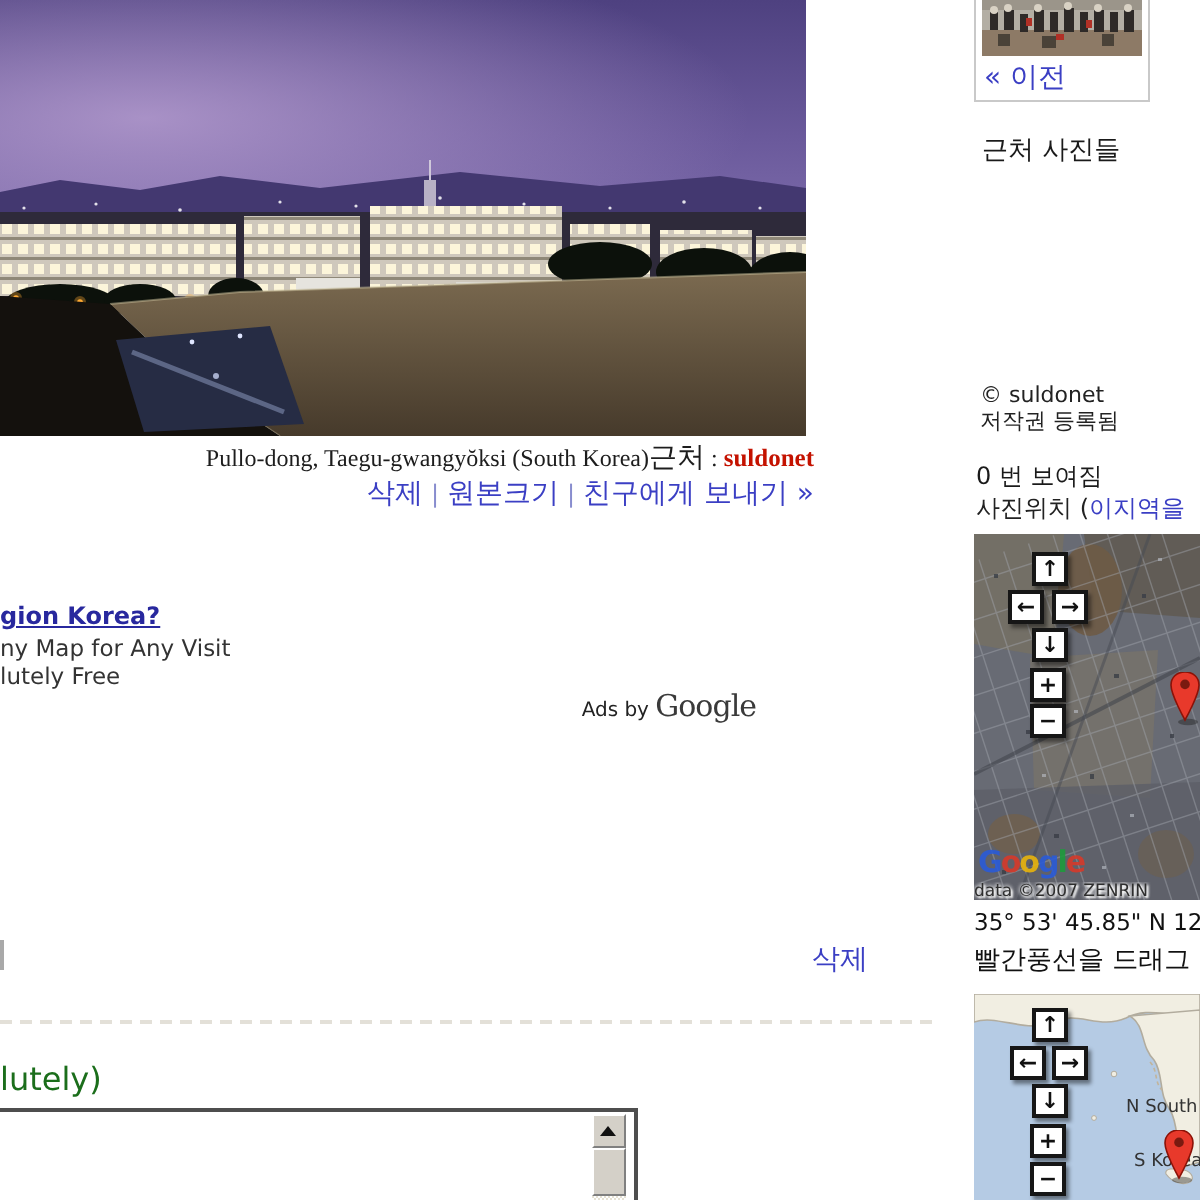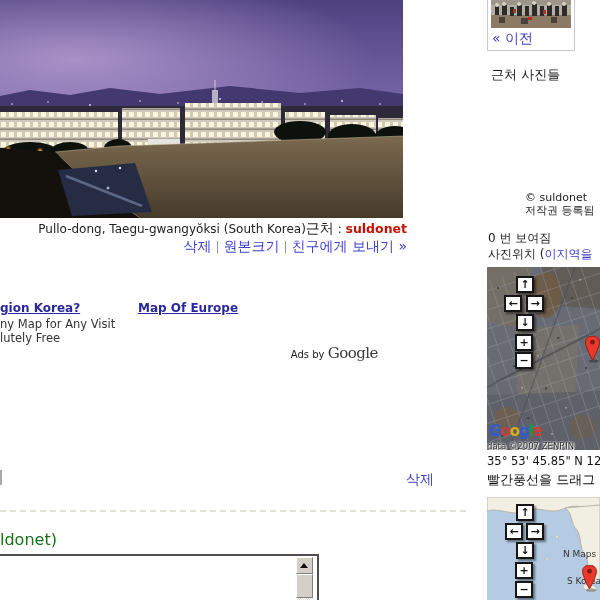--- a/index.html
+++ b/index.html
@@ -3,21 +3,21 @@
 <meta charset="utf-8">
 <style>
   html,body{margin:0;padding:0;}
   body{width:600px;height:600px;overflow:hidden;position:relative;background:#fff;
        font-family:"DejaVu Sans",sans-serif;color:#222;}
   .abs{position:absolute;}
   a,.lnk{color:#3b3fc4;text-decoration:none;cursor:pointer;}
   
   .main-photo{left:0;top:0;width:403px;height:218px;overflow:hidden;}
   
-  .cap1{top:220px;left:0;width:407px;text-align:right;white-space:nowrap;font-size:12px;color:#1d1d1d;}
+  .cap1{top:220px;left:0;width:407px;text-align:right;white-space:nowrap;font-size:12px;color:#1d1d1d;font-family:Liberation Serif, serif;}
   .cap1 .kor{font-size:14px;}
   .cap1 .author{color:#c41200;font-weight:bold;font-size:12.5px;}
   .cap2{top:238px;left:0;width:407px;text-align:right;white-space:nowrap;font-size:14px;}
   .cap2 .sep{color:#888dce;padding:0 4px;font-size:12px;}
   
   .ad-col1{top:301px;left:0;width:128px;}
   .ad-col2{top:301px;left:138px;width:245px;}
   .ad-title{font-size:12px;font-weight:bold;color:#28289e;text-decoration:underline;white-space:nowrap;}
   .ad-body{font-size:11.5px;line-height:13.5px;color:#333;margin-top:3px;white-space:nowrap;}
   .ads-by-line{top:343px;left:0;width:378px;text-align:right;}
@@ -39,21 +39,21 @@
         border:1px solid;border-color:#fff #808080 #808080 #fff;}
   .sbtn .tri{position:absolute;left:3px;top:5px;width:0;height:0;
         border-left:4px solid transparent;border-right:4px solid transparent;border-bottom:5px solid #111;}
   .sthumb{position:absolute;left:0;top:17px;width:15px;height:22px;background:#d4d0c8;
         border:1px solid;border-color:#fff #808080 #808080 #fff;}
   
   .thumb-card{left:487px;top:-4px;width:86px;height:53px;border:1px solid #c9c9c9;background:#fff;}
   .thumb-img{position:absolute;left:3px;top:0px;width:80px;height:31px;overflow:hidden;}
   .prev-link{position:absolute;left:4px;top:33px;font-size:14px;}
   .nearby{left:491px;top:66px;font-size:13px;color:#1a1a1a;}
-  .copyr{left:490px;top:191px;font-size:11px;line-height:13px;color:#222;margin-left:35px;}
+  .copyr{left:490px;top:191px;font-size:11px;line-height:13px;color:#222;}
   .views{left:488px;top:230px;font-size:12px;color:#1a1a1a;}
   .locline{left:488px;top:246px;font-size:12px;width:112px;white-space:nowrap;overflow:hidden;}
   .map1{left:487px;top:267px;width:113px;height:183px;overflow:hidden;cursor:grab;}
   .map2{left:487px;top:497px;width:113px;height:103px;overflow:hidden;cursor:grab;}
   .coords{left:487px;top:454px;font-size:11.5px;color:#111;white-space:nowrap;}
   .draghint{left:487px;top:471px;font-size:13px;color:#111;white-space:nowrap;}
   
   .mapbtn{position:absolute;width:14px;height:13px;background:#fff;border:2px solid #161616;
           box-shadow:1.5px 2px 2px rgba(0,0,0,.45);text-align:center;
           font:bold 11px/13px "DejaVu Sans",sans-serif;color:#111;cursor:pointer;}
@@ -170,32 +170,31 @@
 </div>
 
 <div class="abs ad-col1">
   <div class="ad-title">gion Korea?</div>
   <div class="ad-body">
     <div>ny Map for Any Visit</div>
     <div>lutely Free</div>
   </div>
 </div>
 <div class="abs ad-col2">
-  <div class="ad-title">Map Of Europe</div>
 </div>
 <div class="abs ads-by-line">
   <span class="ads-by">Ads by </span><span class="ads-google">Google</span>
 </div>
 
 <div class="abs frag"></div>
 <div class="abs cmt-del">
   <span class="lnk">삭제</span>
 </div>
 <div class="abs dash"></div>
-<div class="abs green-frag">ldonet)</div>
+<div class="abs green-frag">lutely)</div>
 <div class="abs comment-box"></div>
 <div class="abs sbar">
   <div class="sbtn">
       <div class="tri"></div>
     </div>
   <div class="sthumb"></div>
 </div>
 
 <div class="abs thumb-card">
   <div class="thumb-img">
@@ -333,21 +332,21 @@
     <circle cx="70" cy="40" r="1.4" fill="#f1eee2" stroke="#b2ac9e" stroke-width="0.5"></circle>
     <circle cx="60" cy="62" r="1.2" fill="#f1eee2" stroke="#b2ac9e" stroke-width="0.5"></circle>
     <path d="M88,34 C92,38 90,44 94,48" fill="none" stroke="#c2b49a" stroke-width="0.8" stroke-dasharray="2,1.5"></path>
   </svg>
   <div class="mapbtn" style="left:29px;top:7px"><span>↑</span></div>
   <div class="mapbtn" style="left:18px;top:26px"><span>←</span></div>
   <div class="mapbtn" style="left:39px;top:26px"><span>→</span></div>
   <div class="mapbtn" style="left:29px;top:45px"><span>↓</span></div>
   <div class="mapbtn" style="left:28px;top:65px"><span>+</span></div>
   <div class="mapbtn" style="left:28px;top:84px"><span>−</span></div>
-  <div class="mlabel" style="left:76px;top:52px">N Maps</div>
+  <div class="mlabel" style="left:76px;top:52px">N South</div>
   <div class="mlabel" style="left:80px;top:79px">S Korea</div>
   <div class="pin" style="left:95px;top:68px">
     <svg width="15" height="27" viewBox="0 0 15 27">
       <ellipse cx="9" cy="25" rx="5" ry="1.6" fill="#1a1a1a" opacity="0.4"></ellipse>
       <path d="M7.5 0 C3.3 0 0.5 2.8 0.5 6.5 C0.5 11.5 7.5 24 7.5 24 C7.5 24 14.5 11.5 14.5 6.5 C14.5 2.8 11.7 0 7.5 0 Z" fill="#e8392b" stroke="#8c1207" stroke-width="0.8"></path>
       <circle cx="7.5" cy="6.2" r="2.4" fill="#7a1a10"></circle>
     </svg>
   </div>
 </div>
 

